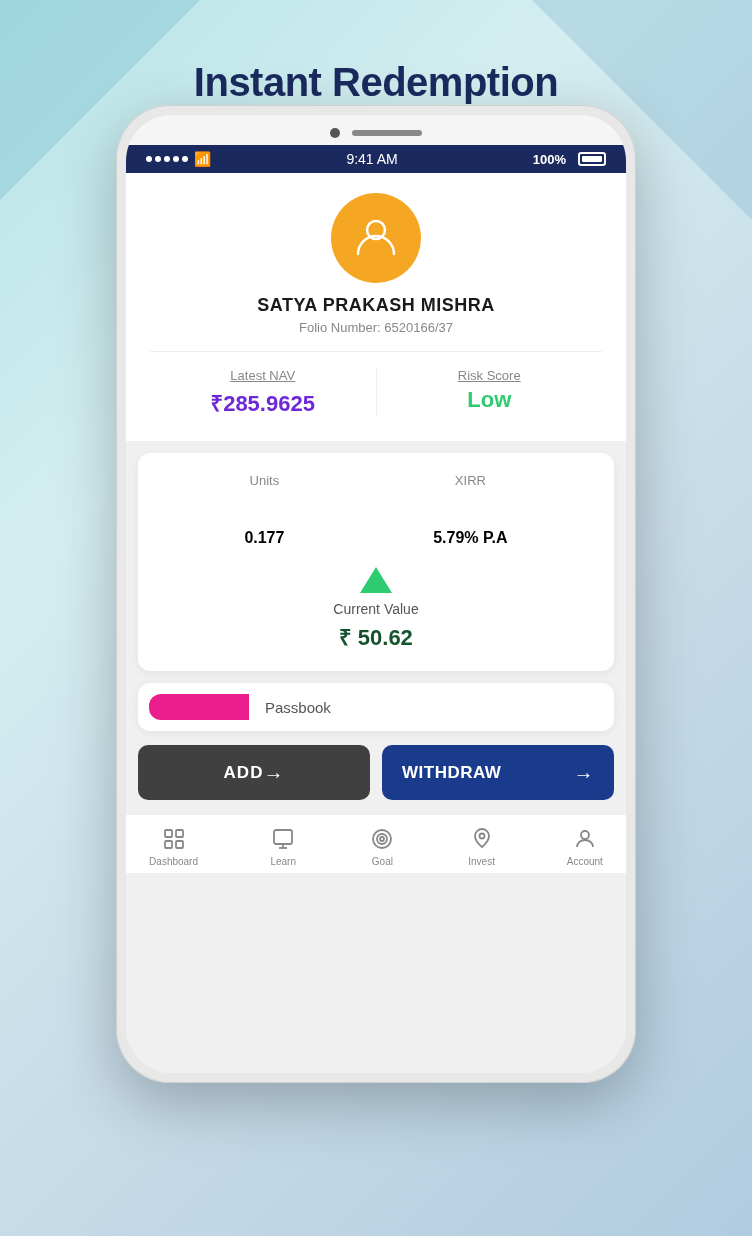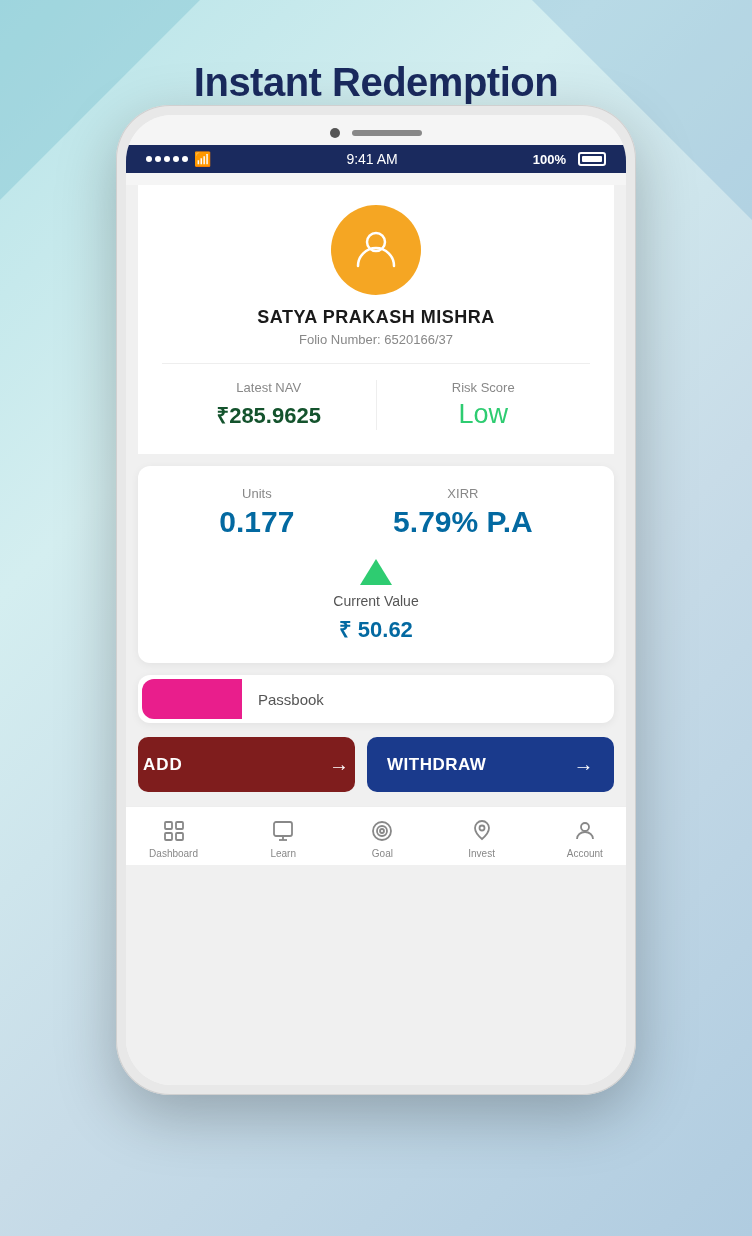--- a/index.html
+++ b/index.html
@@ -119,21 +119,21 @@
 
     
     .app-content {
       background: #f0f0f0;
       min-height: 900px;
     }
 
     
     .profile-card {
       background: white;
-      margin: 12px;
+      margin: 0;
       padding: 20px 24px 24px;
       display: flex;
       flex-direction: column;
       align-items: center;
     }
 
     .avatar-circle {
       width: 90px; height: 90px;
       background: #f5a623;
       border-radius: 50%;
@@ -179,31 +179,32 @@
       gap: 4px;
     }
 
     .nav-item {
       border-right: 1px solid #eee;
     }
 
     .stat-label {
       font-size: 13px;
       color: #888;
+      text-decoration: underline;
     }
 
     .nav-value {
       font-size: 22px;
       font-weight: 700;
-      color: #14532d;
+      color: #6d28d9;
     }
 
     .score-value {
-      font-size: 27px;
-      font-weight: 400;
+      font-size: 22px;
+      font-weight: 700;
       color: #2ecc71;
     }
 
     
     .units-card {
       background: white;
       margin: 12px 12px;
       border-radius: 12px;
       padding: 20px 32px;
       box-shadow: 0 2px 8px rgba(0,0,0,0.06);
@@ -221,23 +222,24 @@
       align-items: center;
       gap: 4px;
     }
 
     .block-label {
       font-size: 13px;
       color: #888;
     }
 
     .block-value {
-      font-size: 30px;
-      font-weight: 700;
-      color: #0369a1;
+      font-size: 16px;
+      font-weight: 700;
+      color: #000000;
+      margin-top: 37px;
     }
 
     .current-value-section {
       display: flex;
       flex-direction: column;
       align-items: center;
       gap: 4px;
     }
 
     .triangle-up {
@@ -249,29 +251,29 @@
     }
 
     .cv-label {
       font-size: 14px;
       color: #555;
     }
 
     .cv-value {
       font-size: 22px;
       font-weight: 700;
-      color: #0369a1;
+      color: #14532d;
     }
 
     
     .passbook-row {
       background: white;
       margin: 0 12px;
       border-radius: 12px;
-      padding: 4px;
+      padding: 11px;
       height: 48px;
       display: flex;
       align-items: center;
       overflow: hidden;
       box-shadow: 0 2px 8px rgba(0,0,0,0.06);
     }
 
     .passbook-tab {
       background: #e91e8c;
       height: 100%;
@@ -290,30 +292,30 @@
 
     
     .action-buttons {
       display: flex;
       gap: 12px;
       margin: 14px 12px;
     }
 
     .btn-add {
       flex: 1;
-      background: #7f1d1d;
+      background: #404040;
       color: white;
       border: none;
       border-radius: 10px;
-      padding: 16px 5px;
+      padding: 16px 20px;
       font-size: 17px;
       font-weight: 700;
       display: flex;
       align-items: center;
-      justify-content: space-between;
+      justify-content: center;
       cursor: pointer;
       letter-spacing: 1px;
     }
 
     .btn-withdraw {
       flex: 1;
       background: #1a3a8c;
       color: white;
       border: none;
       border-radius: 10px;

